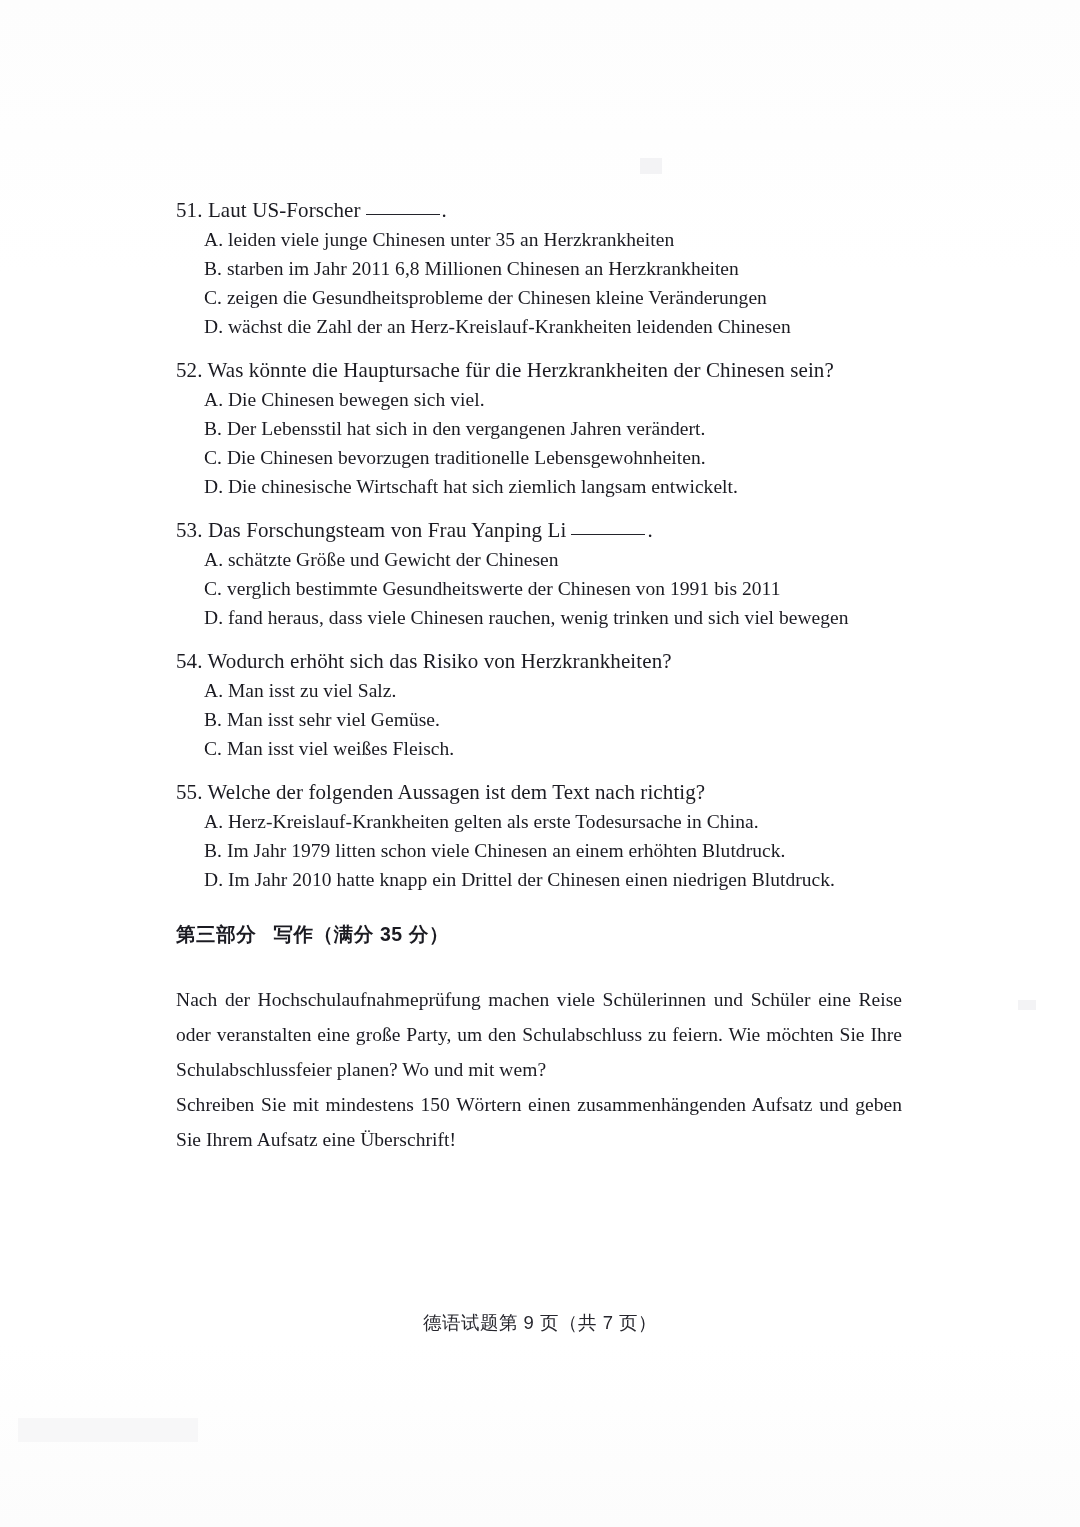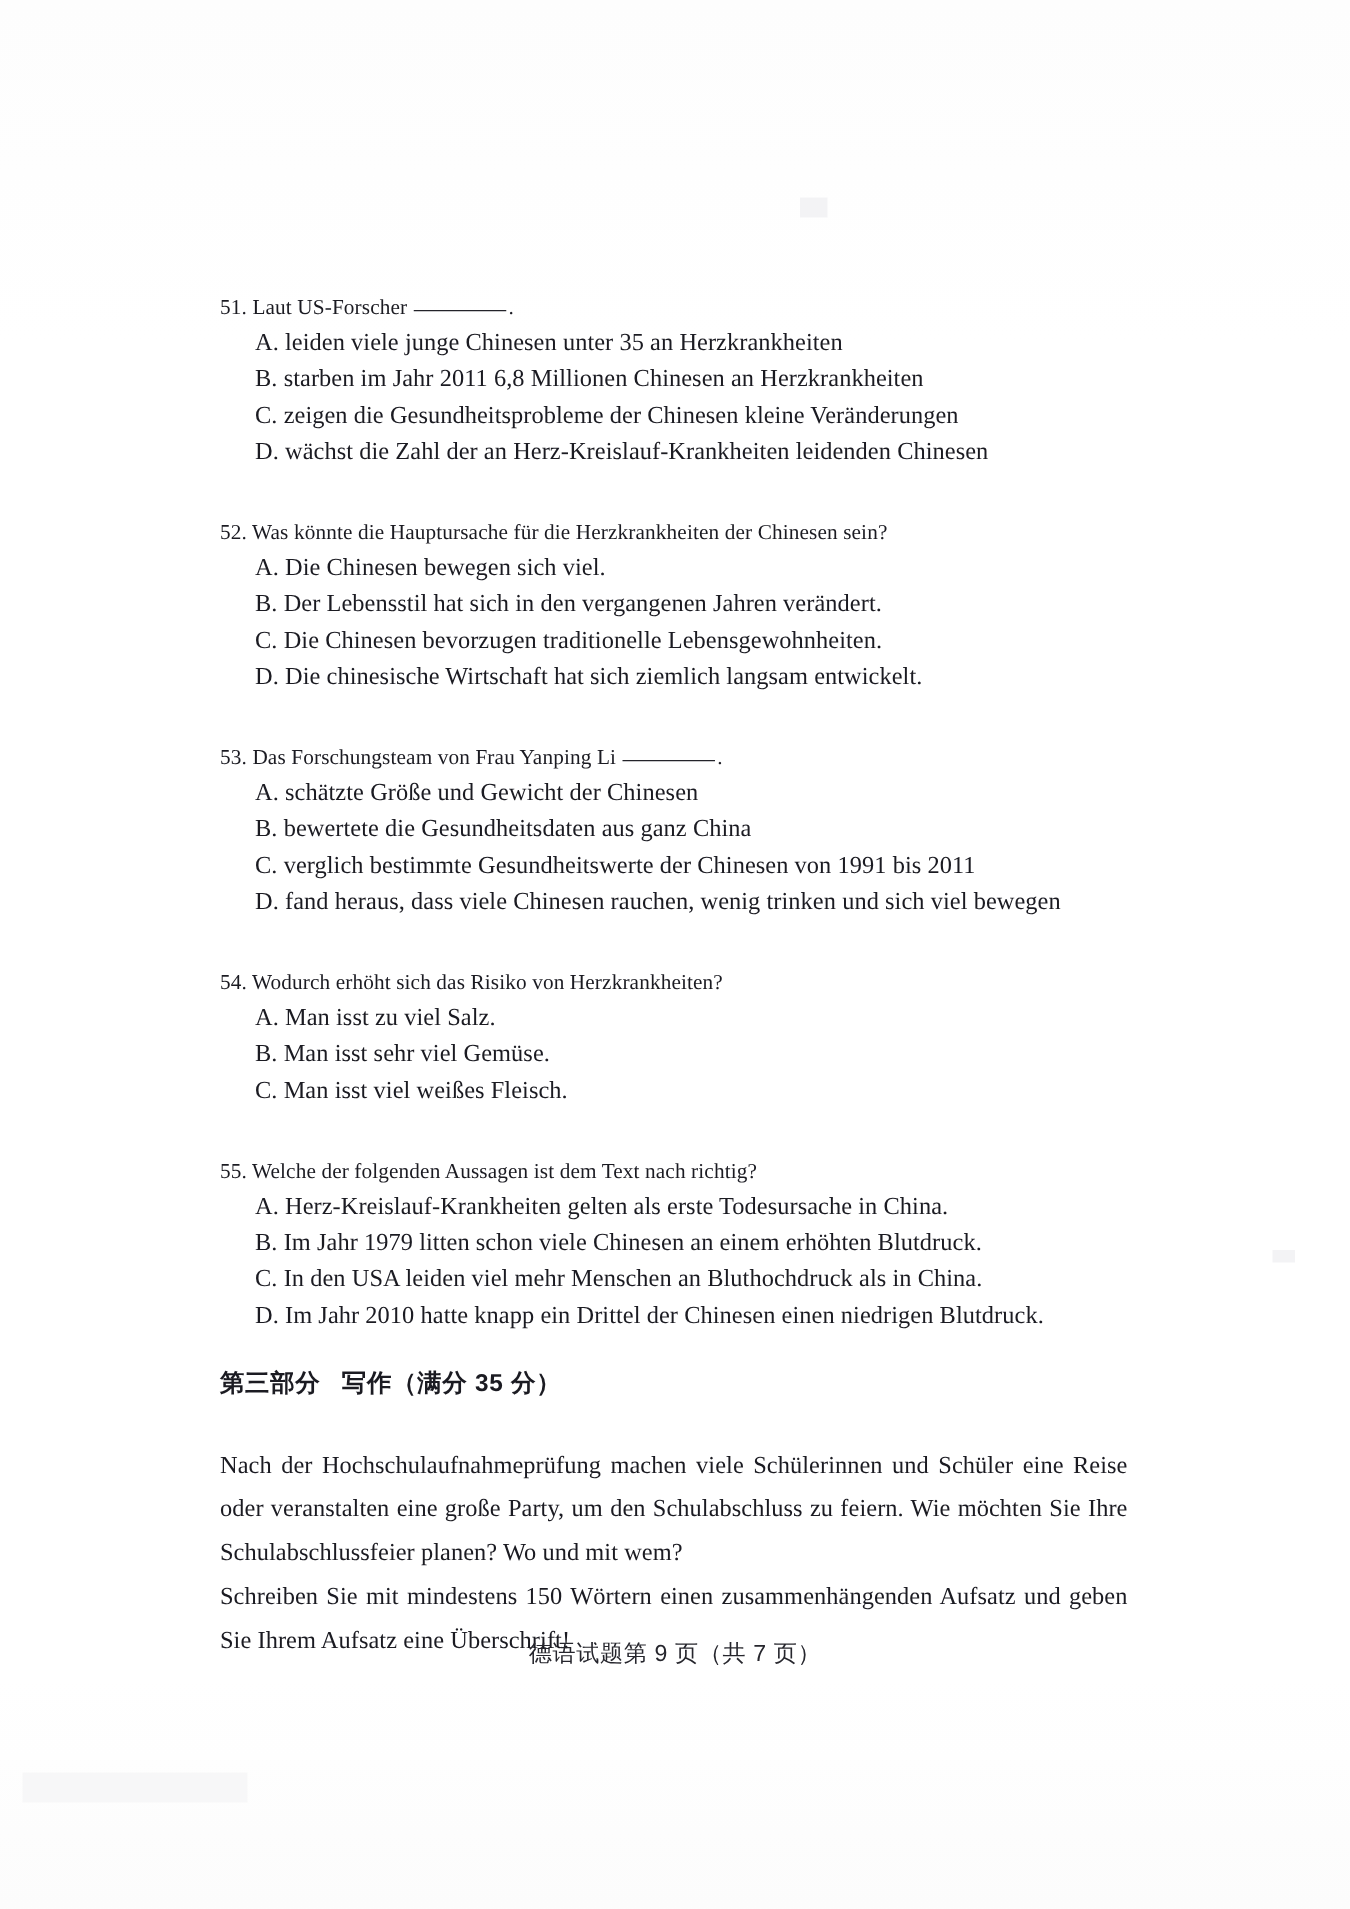--- a/index.html
+++ b/index.html
@@ -28,25 +28,24 @@
     left: 176px;
     top: 196px;
     width: 730px;
   }
 
   
   .question-block {
     margin-bottom: 15px;
   }
   .q-stem {
-    font-size: 17px;
+    font-size: 21px;
     line-height: 29px;
     letter-spacing: 0.1px;
     white-space: nowrap;
-    margin-top: 35px;
   }
   .blank-line {
     display: inline-block;
     width: 74px;
     border-bottom: 1.6px solid #23232a;
     vertical-align: 2px;
     margin: 0 2px 0 5px;
     height: 14px;
   }
   .options {
@@ -150,21 +149,20 @@
     </ul>
   </div>
 
   <div class="question-block">
     <div class="q-stem">
       <span>53.</span>
       <span>Das Forschungsteam von Frau Yanping Li</span><span class="blank-line"></span><span>.</span>
     </div>
     <ul class="options">
       <li class="option">A. schätzte Größe und Gewicht der Chinesen</li>
-      <li class="option">B. bewertete die Gesundheitsdaten aus ganz China</li>
       <li class="option">C. verglich bestimmte Gesundheitswerte der Chinesen von 1991 bis 2011</li>
       <li class="option">D. fand heraus, dass viele Chinesen rauchen, wenig trinken und sich viel bewegen</li>
     </ul>
   </div>
 
   <div class="question-block">
     <div class="q-stem">
       <span>54.</span>
       <span>Wodurch erhöht sich das Risiko von Herzkrankheiten?</span>
     </div>
@@ -176,21 +174,20 @@
   </div>
 
   <div class="question-block">
     <div class="q-stem">
       <span>55.</span>
       <span>Welche der folgenden Aussagen ist dem Text nach richtig?</span>
     </div>
     <ul class="options">
       <li class="option">A. Herz-Kreislauf-Krankheiten gelten als erste Todesursache in China.</li>
       <li class="option">B. Im Jahr 1979 litten schon viele Chinesen an einem erhöhten Blutdruck.</li>
-      <li class="option">C. In den USA leiden viel mehr Menschen an Bluthochdruck als in China.</li>
       <li class="option">D. Im Jahr 2010 hatte knapp ein Drittel der Chinesen einen niedrigen Blutdruck.</li>
     </ul>
   </div>
 
   <div class="section-heading">
     <span>第三部分</span><span class="gap"></span><span>写作（满分 35 分）</span>
   </div>
 
   <div class="prompt">
     <p class="justify-all">Nach der Hochschulaufnahmeprüfung machen viele Schülerinnen und Schüler eine Reise oder veranstalten eine große Party, um den Schulabschluss zu feiern. Wie möchten Sie Ihre Schulabschlussfeier planen? Wo und mit wem?</p>

